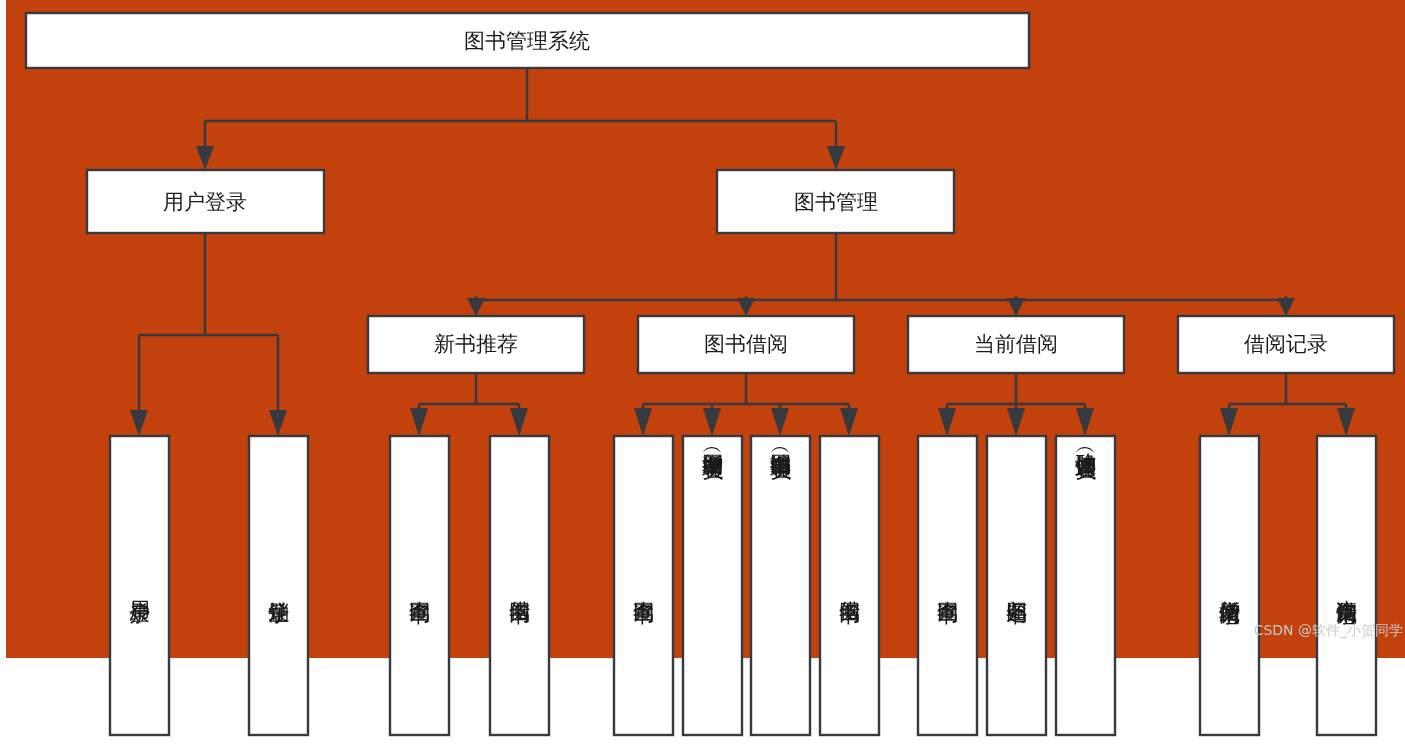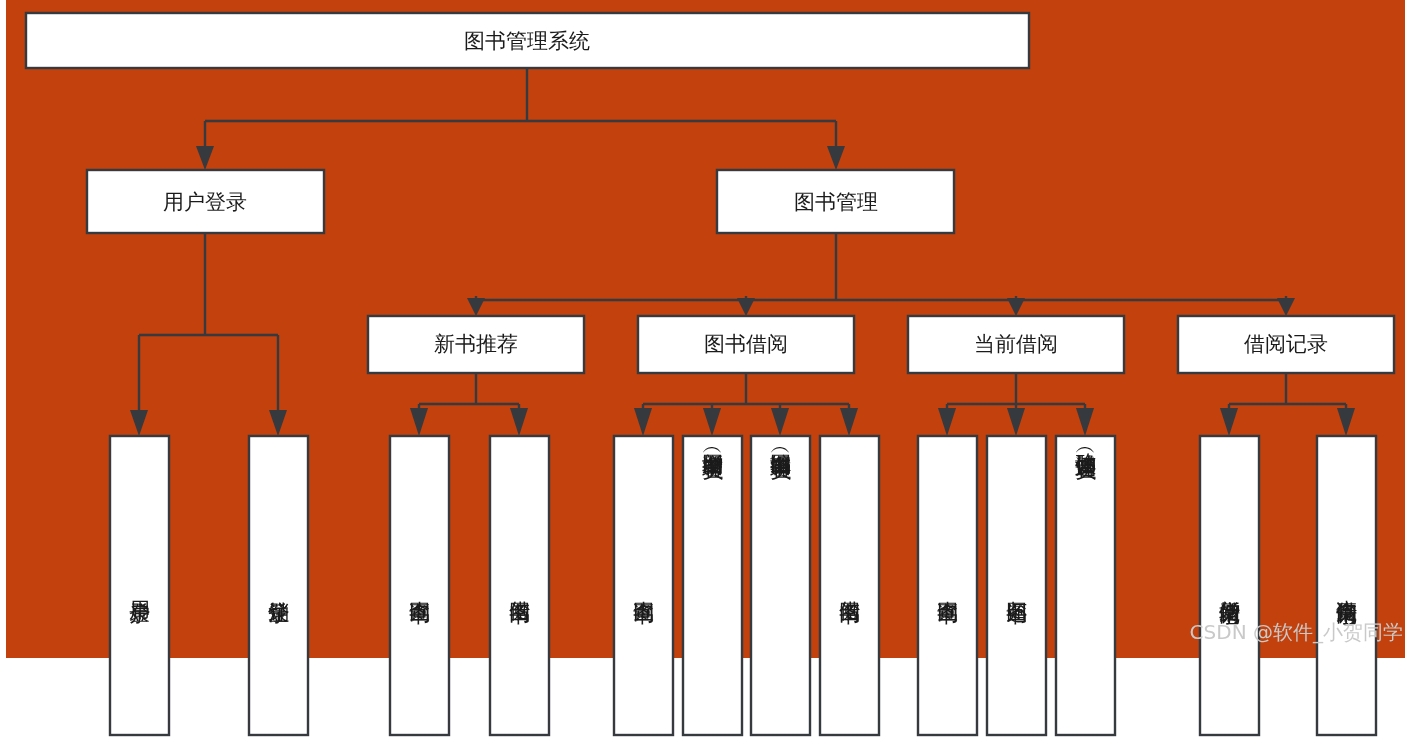--- a/index.html
+++ b/index.html
@@ -63,23 +63,23 @@
   .leaf-label-wrap {
     position: absolute;
     display: flex;
     align-items: center;
     justify-content: center;
     pointer-events: none;
   }
   #watermark {
     position: absolute;
     right: 8px;
-    bottom: 12px;
-    font-family: "DejaVu Sans", "Liberation Sans", sans-serif;
-    font-size: 20px;
+    bottom: 18px;
+    font-family: "DejaVu Sans", "Liberation Sans", sans-serif;
+    font-size: 14px;
     color: #c9c9c9;
     white-space: nowrap;
   }
 </style>
 </head>
 <body>
 
 <div id="diagram-root">
 
   <svg id="tree-svg" viewBox="0 0 1405 747">

